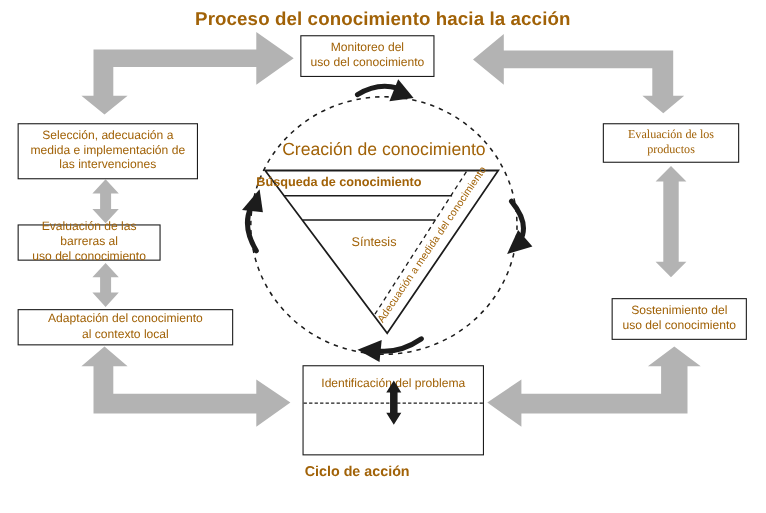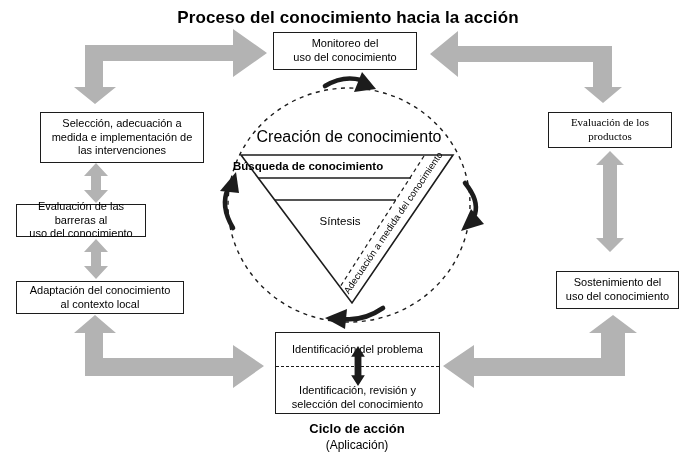--- a/index.html
+++ b/index.html
@@ -1,34 +1,34 @@
 <!DOCTYPE html>
 <html><head>
 <meta charset="utf-8">
 <style>
   html,body{margin:0;padding:0;background:#fff;}
   #stage{
     position:relative;width:696px;height:466px;background:#fff;overflow:hidden;
-    font-family:"Liberation Sans","DejaVu Sans",sans-serif;color:#000000;
+    font-family:"Liberation Sans","DejaVu Sans",sans-serif;color:#a16207;
   }
   #shapes{position:absolute;left:0;top:0;width:696px;height:466px;}
   .abs{position:absolute;box-sizing:border-box;}
   .title{
     left:0;top:8px;width:696px;text-align:center;
     font-size:17px;font-weight:bold;letter-spacing:0.1px;
   }
   .box{
     position:absolute;box-sizing:border-box;background:#fff;
     border:1.4px solid #1c1c1c;display:flex;align-items:center;justify-content:center;
     text-align:center;font-size:11px;line-height:1.24;white-space:pre-line;padding:2px;
   }
-  .b-monitoreo{left:273px;top:32px;width:144px;height:38px;}
-  .b-seleccion{left:16px;top:112px;width:164px;height:51px;margin-left:24px;}
+  .b-monitoreo{left:273px;top:32px;width:122px;height:38px;}
+  .b-seleccion{left:16px;top:112px;width:164px;height:51px;}
   .b-barreras{left:16px;top:204px;width:130px;height:33px;}
-  .b-adaptacion{left:16px;top:281px;width:168px;height:33px;}
+  .b-adaptacion{left:16px;top:281px;width:196px;height:33px;}
   .b-evaluacion{left:548px;top:112px;width:124px;height:36px;font-family:Liberation Serif, serif;}
   .b-sostenimiento{left:556px;top:255px;width:123px;height:38px;margin-top:16px;}
   .b-bottom{
     left:275px;top:332px;width:165px;height:82px;background:#fff;
     border:1.4px solid #1c1c1c;display:flex;flex-direction:column;gap:16px;
   }
   .b-bottom .sect{
     display:flex;align-items:center;justify-content:center;text-align:center;
     font-size:11px;line-height:1.24;white-space:pre-line;
   }
@@ -40,21 +40,21 @@
     font-size:16px;font-weight:normal;
   }
   .funnel-0{left:233px;top:160px;width:180px;text-align:left;font-size:11.5px;font-weight:bold;}
   .funnel-1{left:270px;top:183px;width:140px;text-align:center;font-size:11.5px;margin-top:32px;}
   .funnel-2{left:273px;top:211px;width:140px;text-align:center;font-size:11.5px;
     line-height:1.25;white-space:pre-line;}
   .side-label{
     left:288px;top:217px;width:210px;text-align:center;font-size:9.5px;
     transform:rotate(-56deg);transform-origin:center center;letter-spacing:0.1px;
   }
-  .ciclo{left:277px;top:421px;width:160px;text-align:center;font-size:13px;font-weight:bold;}
+  .ciclo{left:277px;top:421px;width:160px;text-align:left;font-size:13px;font-weight:bold;}
   .aplicacion{left:277px;top:438px;width:160px;text-align:center;font-size:12px;}
 </style>
 </head>
 <body>
 
 <div id="stage">
 
   <svg id="shapes" viewBox="0 0 696 466">
 
     <g fill="#b3b3b3">
@@ -99,28 +99,25 @@
 uso del conocimiento</div>
   <div class="box b-adaptacion">Adaptación del conocimiento
 al contexto local</div>
   <div class="box b-evaluacion">Evaluación de los
 productos</div>
   <div class="box b-sostenimiento">Sostenimiento del
 uso del conocimiento</div>
 
   <div class="abs b-bottom">
     <div class="sect sect-top">Identificación del problema</div>
-    <div class="sect sect-bot">Identificación, revisión y
-selección del conocimiento</div>
     <svg class="inner-arrow" viewBox="0 0 16 44">
       <polygon fill="#1c1c1c" points="8,1 15,12 11.5,12 11.5,31 15,31 8,42 1,31 4.5,31 4.5,12 1,12"></polygon>
     </svg>
   </div>
 
   <div class="abs heading-creacion">Creación de conocimiento</div>
   <div class="abs funnel-0">Búsqueda de conocimiento</div>
   <div class="abs funnel-1">Síntesis</div>
   <div class="abs side-label">Adecuación a medida del conocimiento</div>
 
   <div class="abs ciclo">Ciclo de acción</div>
-  <div class="abs aplicacion">(Aplicación)</div>
 
 </div>
 
 </body></html>

